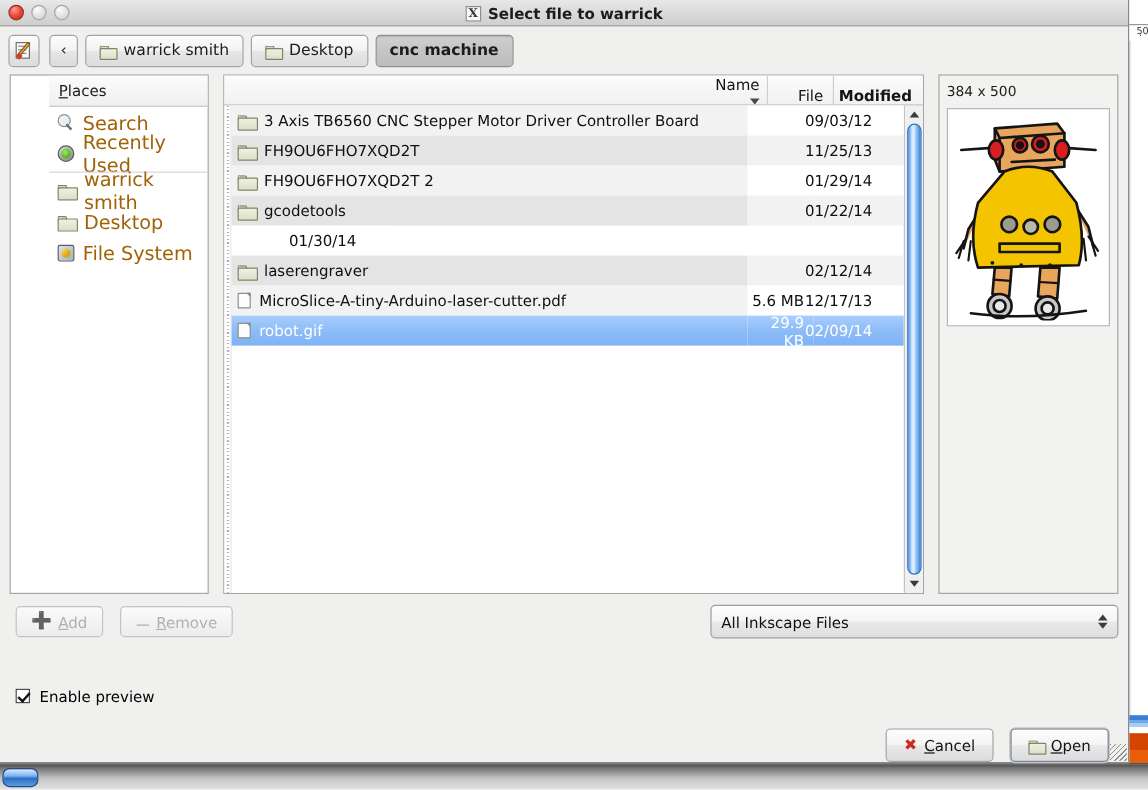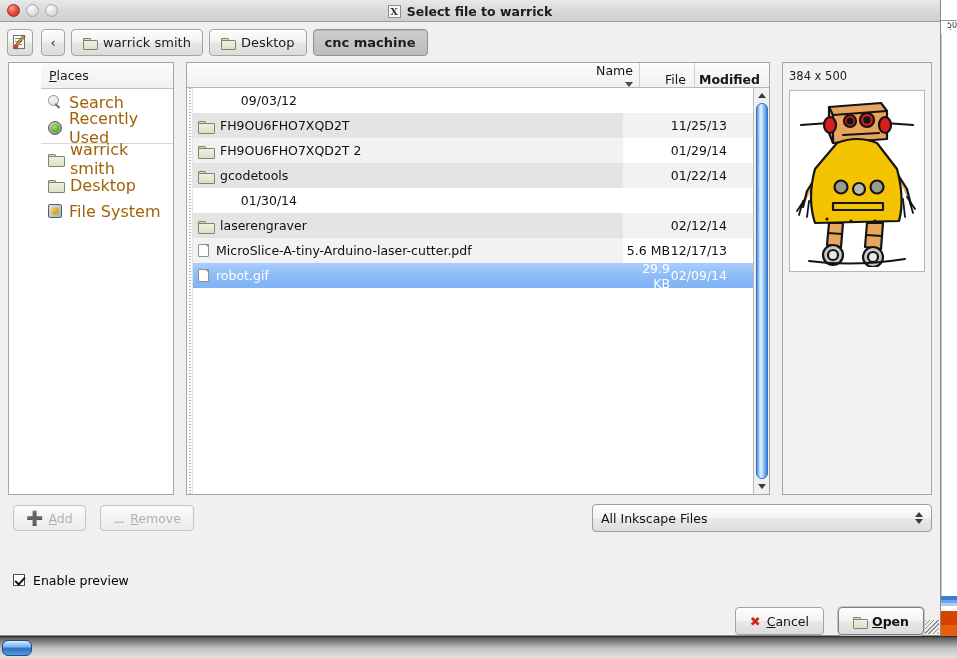--- a/index.html
+++ b/index.html
@@ -313,21 +313,21 @@
     border: solid #141414; border-width: 0 2px 2px 0; transform: rotate(42deg);
   }
 
   #row-actions { display: flex; justify-content: flex-end; gap: 14px; padding: 12px 8px 0 0; }
   .action-btn {
     height: 28px; min-width: 82px; padding: 0 14px; gap: 6px; font-size: 12.5px;
     border: 1px solid #a4a4a4; border-radius: 4px;
     background: linear-gradient(to bottom, #fdfdfd 0%, #f4f4f4 48%, #e8e8e8 52%, #dcdcdc 100%);
     display: inline-flex; align-items: center; justify-content: center; color: #121212;
   }
-  .action-btn.focus { border-color: #7f7f7f; box-shadow: 0 0 0 1px #b9c9dd; font-weight: bold; }
+  .action-btn.focus { border-color: #7f7f7f; box-shadow: 0 0 0 1px #b9c9dd; }
   .xicon { color: #cc2a22; font-weight: bold; font-size: 13px; line-height: 1; }
 
   #grip {
     position: absolute; right: 1px; bottom: 1px; width: 14px; height: 14px;
     background-image: repeating-linear-gradient(135deg, #8f8f8f 0 1px, transparent 1px 3px);
   }
 
   u { text-decoration: underline; }
 </style>
 </head>
@@ -434,20 +434,24 @@
         </div>
         <div class="hcell modified">
           <span>Modified</span>
         </div>
       </div>
       <div id="file-scroll-area">
         <div id="file-rows-wrap">
           <div id="gutter"></div>
           <div id="file-rows">
               <div class="frow even">
+                <div class="c-name">
+                  <span class="folder"></span>
+                  <span>3 Axis TB6560 CNC Stepper Motor Driver Controller Board</span>
+                </div>
                 <div class="c-size"></div>
                 <div class="c-mod">09/03/12</div>
               </div>
               <div class="frow odd">
                 <div class="c-name">
                   <span class="folder"></span>
                   <span>FH9OU6FHO7XQD2T</span>
                 </div>
                 <div class="c-size"></div>
                 <div class="c-mod">11/25/13</div>

